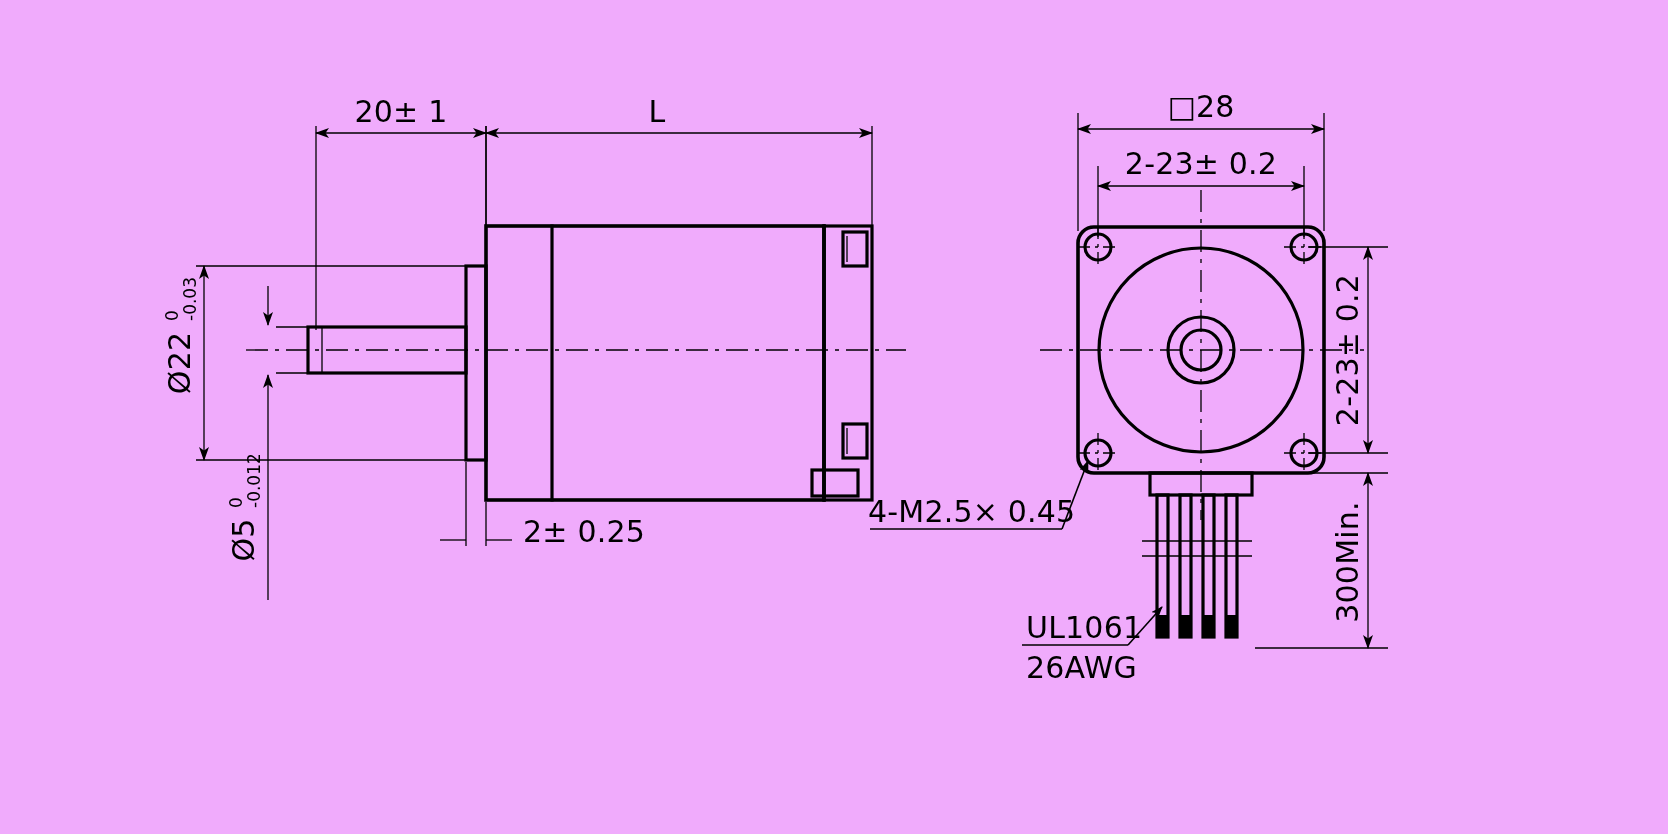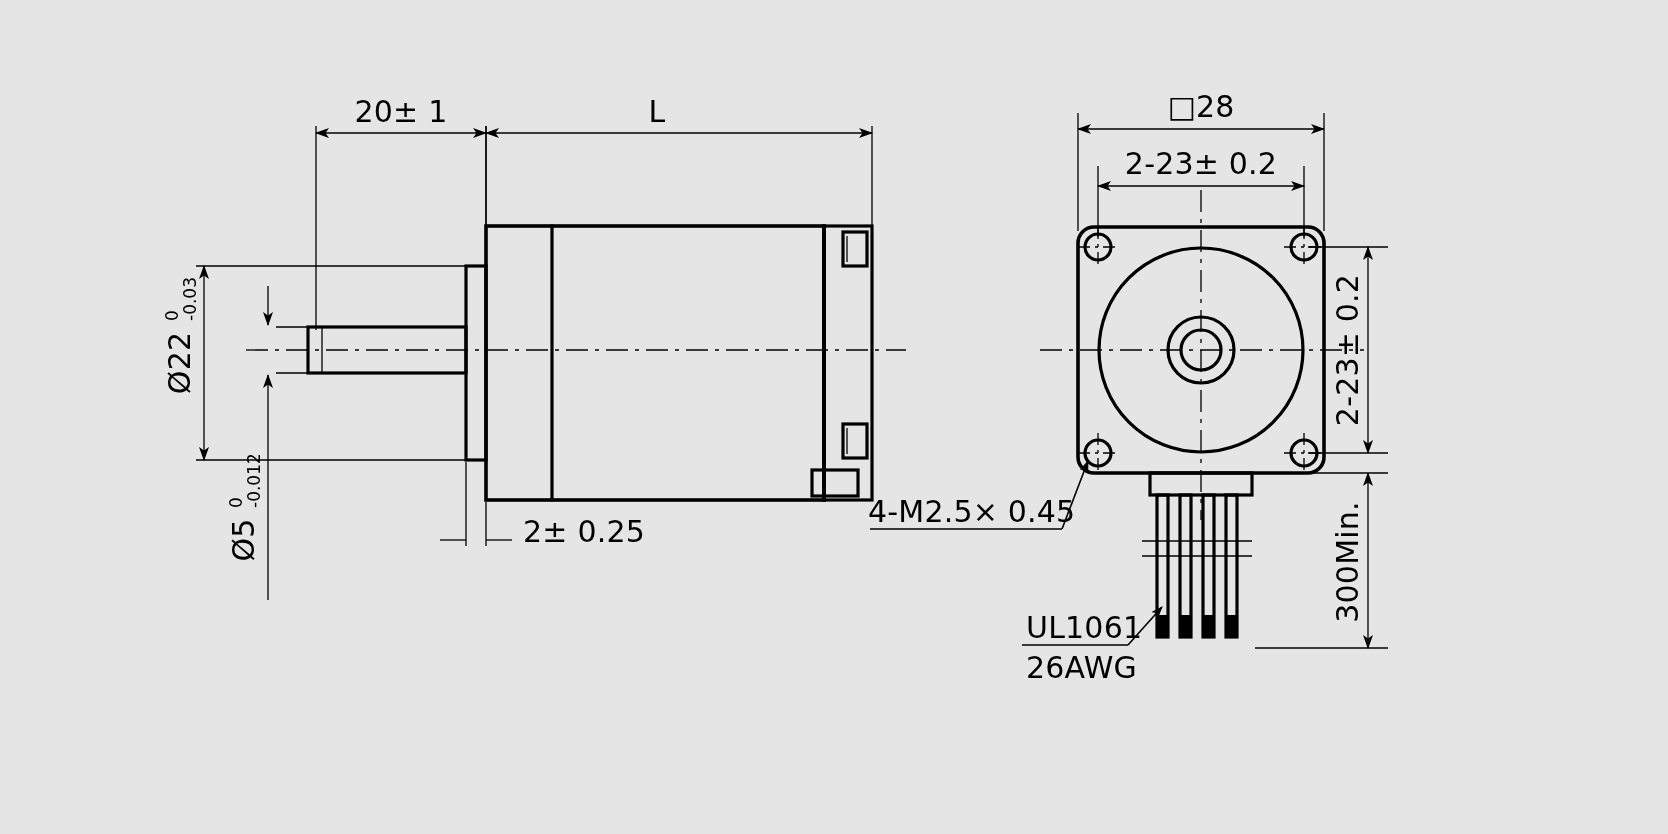--- a/index.html
+++ b/index.html
@@ -11,21 +11,21 @@
   body {
     width: 1668px;
     height: 834px;
     overflow: hidden;
     font-family: "DejaVu Sans", sans-serif;
   }
   #drawing-root {
     position: relative;
     width: 1668px;
     height: 834px;
-    background: #e5e5e5;
+    background: #f0abfc;
   }
   svg#tech-drawing {
     display: block;
     width: 1668px;
     height: 834px;
   }
   
   .outline   { stroke: #000; stroke-width: 3.2; fill: none; stroke-linecap: square; stroke-linejoin: miter; }
   .outline-h { stroke: #000; stroke-width: 3.6; fill: none; stroke-linecap: square; stroke-linejoin: miter; }
   .thin      { stroke: #000; stroke-width: 1.3; fill: none; stroke-linecap: butt; }

